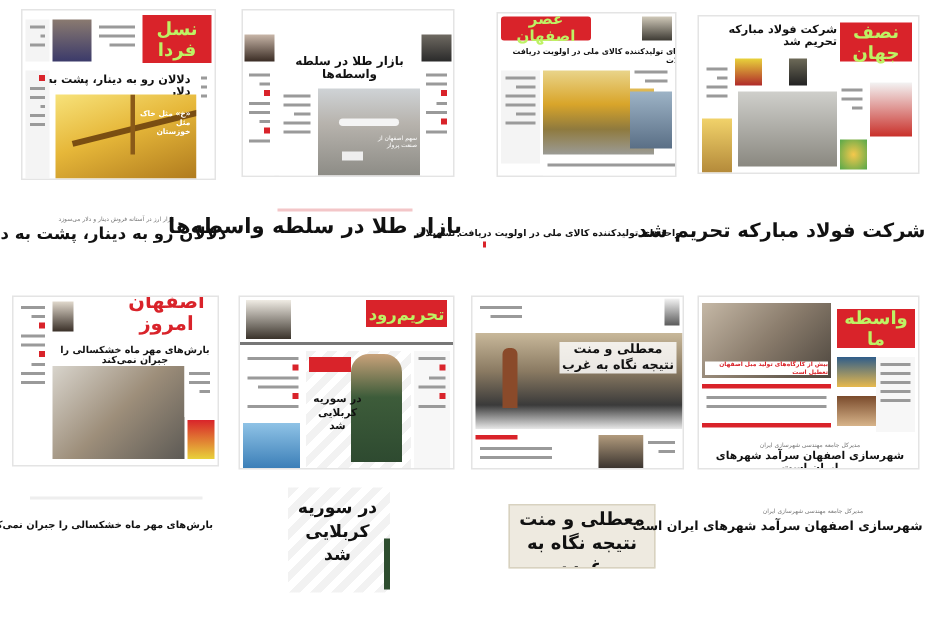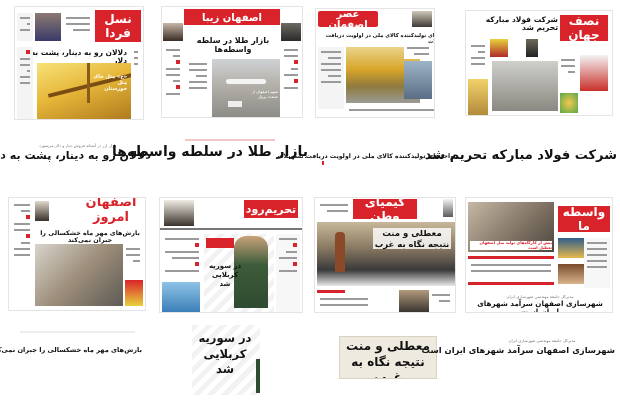--- a/index.html
+++ b/index.html
@@ -1,21 +1,21 @@
 <!DOCTYPE html>
 <html><head>
 <meta charset="utf-8">
 <style>
   * { margin:0; padding:0; box-sizing:border-box; }
   html, body { width:620px; height:413px; background:#ffffff; overflow:hidden;
     font-family:"DejaVu Sans", sans-serif; }
   .grid { position:relative; width:620px; height:413px; }
   .cell { position:absolute; width:155px; }
   .paper { position:absolute; background:#fff; border:1px solid #e4e4e4; overflow:hidden; }
-  .masthead { position:absolute; background:#d9232a; color:#ffffff; font-weight:bold;
+  .masthead { position:absolute; background:#d9232a; color:#bef264; font-weight:bold;
     direction:rtl; text-align:center; display:flex; align-items:center; justify-content:center;
     font-size:11px; letter-spacing:0; }
   .mast-white { background:#fff; color:#d9232a; }
   .side-col { position:absolute; background:#f4f4f4; }
   .side-col .line { height:2px; background:#9a9a9a; margin:4px 3px 0 3px; }
   .side-col .line.short { margin-left:10px; }
   .side-col .dot { width:4px; height:4px; background:#d9232a; margin:3px 3px 0 auto; }
   .photo { position:absolute; overflow:hidden; }
   .hl-in { position:absolute; direction:rtl; text-align:right; font-weight:bold; color:#111; line-height:1.1; }
   .kicker { position:absolute; height:2px; background:#bbb; }
@@ -63,21 +63,20 @@
           <div class="line"></div>
           <div class="line"></div>
         </div>
     </div>
     <div class="crop-kicker" style="left:10px;top:143px;width:135px;">بازار ارز در آستانه فروش دینار و دلار می‌سوزد</div>
     <div class="crop-head" style="left:4px;top:149px;width:147px;font-size:11px;">دلالان رو به دینار، پشت به دلار</div>
   </div>
 
   <div class="cell" style="left:155px;top:0;height:170px;">
     <div class="paper" style="left:6px;top:6px;width:142px;height:112px;">
-      <div class="masthead" style="left:22px;top:2px;width:96px;height:16px;font-size:10px;">اصفهان زیبا</div>
       <div class="photo" style="left:1px;top:16px;width:20px;height:18px;background:linear-gradient(#c8b6a8,#3a2c24);"></div>
       <div class="photo" style="right:1px;top:16px;width:20px;height:18px;background:linear-gradient(#6f6a62,#2a2a2a);"></div>
       <div class="hl-in" style="left:24px;top:30px;width:94px;font-size:8px;text-align:center;">بازار طلا در سلطه واسطه‌ها</div>
       <div class="side-col" style="left:1px;top:38px;width:20px;height:72px;background:#fff;">
           <div class="line"></div>
           <div class="line short"></div>
           <div class="dot"></div>
           <div class="line"></div>
           <div class="line"></div>
           <div class="line short"></div>
@@ -104,21 +103,21 @@
         <div style="position:absolute;left:14px;top:20px;width:40px;height:5px;background:#f4f4f4;border-radius:3px;"></div>
         <div style="position:absolute;left:16px;top:42px;width:14px;height:6px;background:#eee;"></div>
         <div style="position:absolute;left:30px;top:30px;width:36px;font-size:4px;direction:rtl;color:#fff;">سهم اصفهان از صنعت پرواز</div>
       </div>
     </div>
     <div class="kicker" style="left:30px;top:139px;width:90px;background:#f3c6c8;"></div>
     <div class="crop-head" style="left:2px;top:143px;width:151px;font-size:14px;">بازار طلا در سلطه واسطه‌ها</div>
   </div>
 
   <div class="cell" style="left:310px;top:0;height:170px;">
-    <div class="paper" style="left:5px;top:8px;width:120px;height:110px;text-decoration:underline;">
+    <div class="paper" style="left:21px;top:8px;width:120px;height:110px;text-decoration:underline;">
       <div class="masthead" style="left:2px;top:2px;width:60px;height:16px;font-size:10px;border-radius:2px;">عصر اصفهان</div>
       <div class="photo" style="right:2px;top:2px;width:20px;height:16px;background:linear-gradient(#d0c9b9,#3d3a33);"></div>
       <div class="hl-in" style="left:2px;top:24px;width:132px;font-size:5.2px;">واحدهای تولیدکننده کالای ملی در اولویت دریافت تسهیلات</div>
       <div class="side-col" style="left:2px;top:38px;width:26px;height:62px;">
           <div class="line"></div>
           <div class="line short"></div>
           <div class="line"></div>
           <div class="line"></div>
           <div class="line short"></div>
           <div class="line"></div>
@@ -227,21 +226,20 @@
       <div class="hl-in" style="left:4px;top:6px;width:58px;font-size:11.5px;text-align:center;line-height:1.35;">
         <div>در سوریه</div>
         <div>کربلایی</div>
         <div>شد</div>
       </div>
     </div>
   </div>
 
   <div class="cell" style="left:310px;top:195px;height:218px;">
     <div class="paper" style="left:4px;top:2px;width:142px;height:116px;">
-      <div class="masthead" style="left:38px;top:1px;width:64px;height:20px;font-size:12px;">کیمیای وطن</div>
       <div class="photo" style="right:2px;top:1px;width:10px;height:18px;background:linear-gradient(#f3f3f3,#5b5b5b);"></div>
       <div class="side-col" style="left:2px;top:2px;width:34px;height:18px;background:#fff;">
           <div class="line"></div>
           <div class="line short"></div>
         </div>
       <div class="photo" style="left:2px;top:24px;width:138px;height:64px;background:linear-gradient(180deg,#c8b89a 0%,#8a7a62 40%,#3a3a3a 75%,#e8e8e8 100%);">
         <div style="position:absolute;left:18px;top:10px;width:10px;height:40px;background:#8a4a2a;border-radius:4px 4px 0 0;"></div>
         <div class="hl-in" style="right:4px;top:6px;width:78px;font-size:8.5px;text-align:center;background:rgba(255,255,255,0.82);line-height:1.25;">
           <div>معطلی و منت</div>
           <div>نتیجه نگاه به غرب</div>

